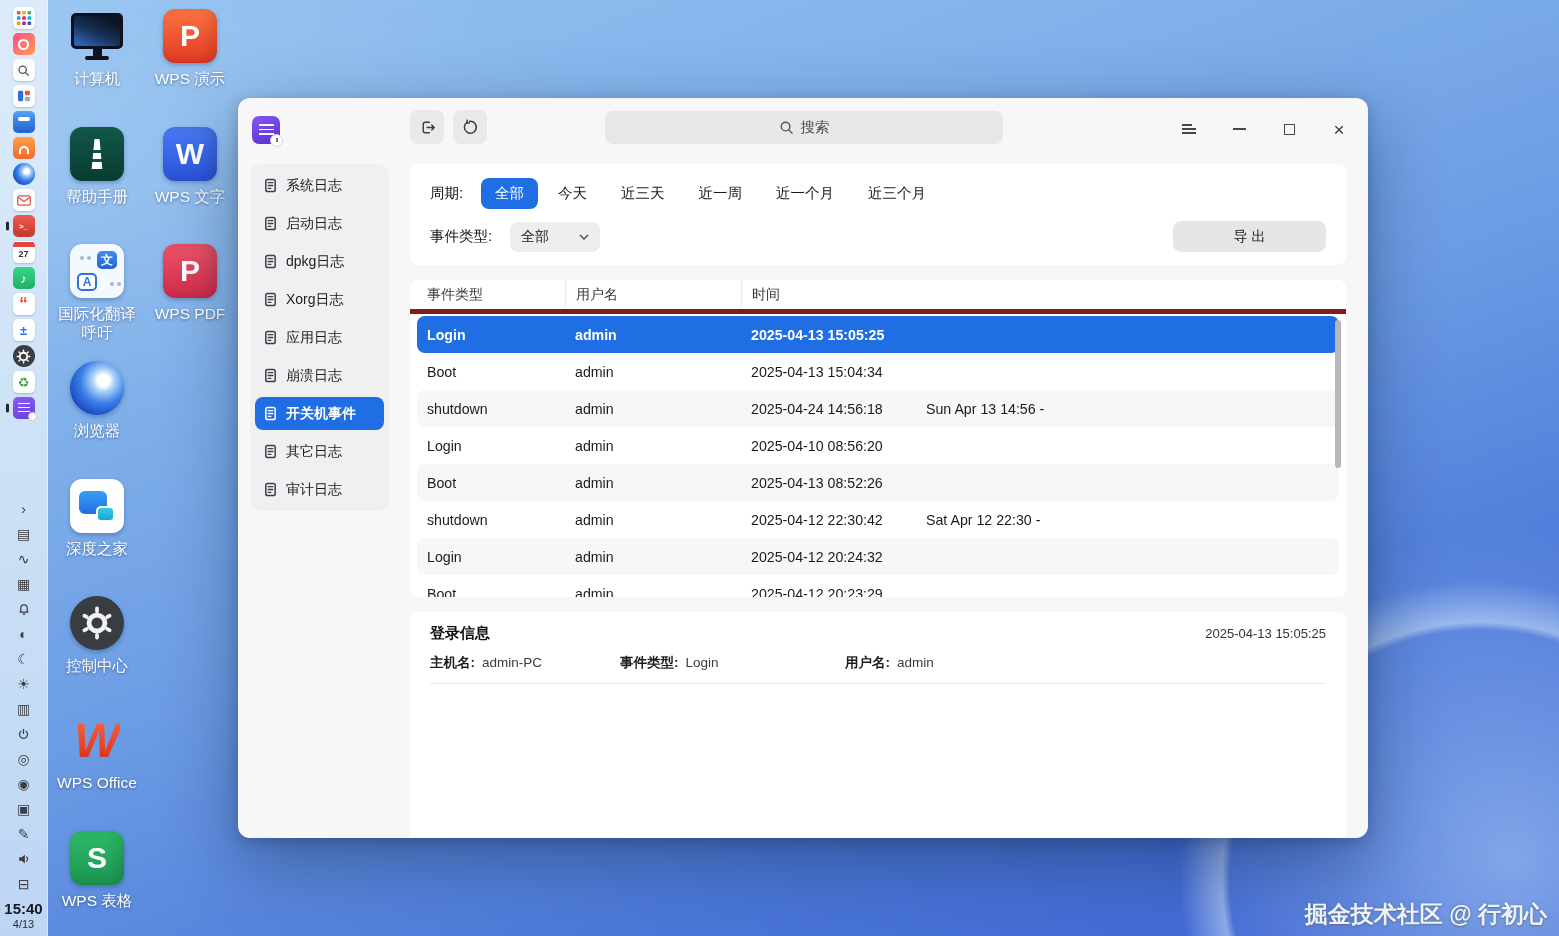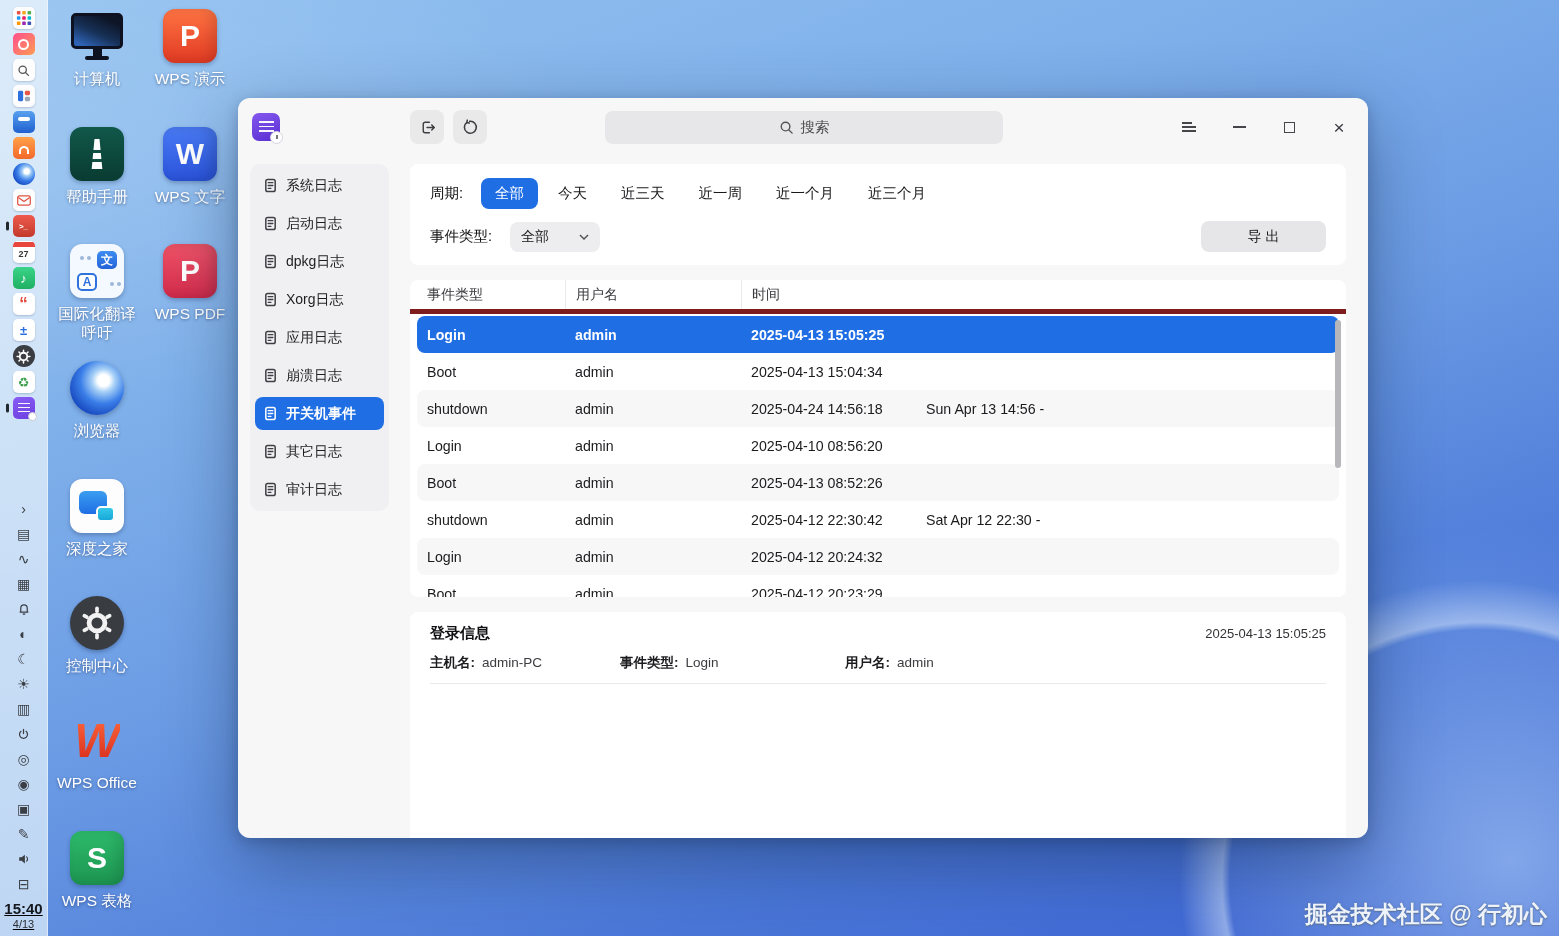--- a/index.html
+++ b/index.html
@@ -44,21 +44,21 @@
   .dk-gear { background:#3a3d42; border-radius:50%; }
   .dk-trash { background:#fff; box-shadow:0 1px 2px rgba(40,70,110,.25); color:#3d9e4c; font-size:13px; }
   .dk-logv { background:linear-gradient(160deg,#8a5cf5,#6b3fe0); }
   .dk-logv .lines { width:12px; height:11px;
      background:repeating-linear-gradient(180deg,#fff 0 1.5px, transparent 1.5px 4px); opacity:.95; }
   .dk-logv .badge { position:absolute; right:-2px; bottom:-2px; width:9px; height:9px; background:#fff; border-radius:50%;
      border:1px solid #c9c9d2; }
   .plgs { margin-top:auto; display:flex; flex-direction:column; align-items:center; gap:7px; }
   .plg { width:18px; height:18px; display:flex; align-items:center; justify-content:center;
          color:#3b3e44; font-size:14px; line-height:18px; }
-  .dock-time { margin-top:7px; padding-bottom:6px; text-align:center;text-decoration:underline; }
+  .dock-time { margin-top:7px; padding-bottom:6px; text-align:center; }
   .dock-time .t { font-size:15px; font-weight:bold; color:#14171c; }
   .dock-time .d { font-size:11px; color:#2a2e35; margin-top:1px; }
 
   
   .dicon { position:absolute; width:92px; display:flex; flex-direction:column; align-items:center; }
   .dlabel { margin-top:5px; font-size:15.5px; color:#fff; text-align:center; line-height:19px;
             text-shadow:0 1px 3px rgba(20,40,80,.55); }
   .ic { width:56px; height:56px; display:flex; align-items:center; justify-content:center; position:relative; flex:none; }
   .ic-computer .screen { width:52px; height:36px; border-radius:5px; border:3px solid #0e1220;
       background:linear-gradient(205deg,#0d1424 15%, #173158 55%, #2e62b4 90%); }
@@ -96,21 +96,21 @@
   .ic-home .bb2 { position:absolute; right:9px; bottom:11px; width:19px; height:16px; border-radius:5px;
                   background:linear-gradient(180deg,#35c8e8,#18a8d8); border:2px solid #fdfdfd; }
   .ic-cc .orb { width:54px; height:54px; border-radius:50%; background:#393c41; display:flex; align-items:center;
                 justify-content:center; box-shadow:0 2px 4px rgba(20,40,80,.35); }
   .ic-wpsoffice { font-size:48px; font-weight:800; font-style:italic;
       background:linear-gradient(180deg,#ff6a3d,#d42718); -webkit-background-clip:text; background-clip:text; color:transparent; }
 
   
   .win { position:absolute; left:238px; top:98px; width:1130px; height:740px; border-radius:12px;
          background:#f7f7f8; box-shadow:0 24px 70px rgba(15,35,70,.42), 0 4px 14px rgba(15,35,70,.25); overflow:hidden; }
-  .tbar { height:58px; display:flex; align-items:center; padding:0 14px; }
+  .tbar { height:58px; display:flex; align-items:flex-end; padding:12px 14px; }
   .appicon { width:28px; height:28px; border-radius:7px; background:linear-gradient(160deg,#8458ee,#5a2fd2);
              position:relative; display:flex; align-items:center; justify-content:center; }
   .appicon .lines { width:15px; height:13px; background:repeating-linear-gradient(180deg,rgba(255,255,255,.95) 0 1.6px, transparent 1.6px 4.6px); }
   .appicon .badge { position:absolute; right:-3px; bottom:-3px; width:13px; height:13px; border-radius:50%;
                     background:#fff; border:1px solid #d5d5dd; }
   .appicon .badge::after { content:""; position:absolute; left:5px; top:3px; width:1.5px; height:4px; background:#777; }
   .tb-group { margin-left:130px; display:flex; gap:9px; }
   .tb-btn { width:34px; height:34px; border-radius:8px; background:#e9e9ea; display:flex; align-items:center; justify-content:center; }
   .searchbox { margin-left:118px; width:398px; height:33px; border-radius:8px; background:#e7e7e9;
                display:flex; align-items:center; justify-content:center; gap:7px; color:#4c4c50; font-size:14.5px; }
@@ -136,21 +136,21 @@
 
   .main { flex:1; padding:8px 22px 0 10px; display:flex; flex-direction:column; gap:15px; overflow:hidden; }
   .fcard { background:#fff; border-radius:8px; padding:14px 20px 13px; flex:none; }
   .frow { display:flex; align-items:center; }
   .flabel { font-size:14.5px; color:#111; margin-right:18px; }
   .pill { font-size:14.5px; color:#19191c; padding:6px 14px; border-radius:8px; margin-right:6px; }
   .pill.on { background:#1f6ee4; color:#fff; }
   .frow2 { margin-top:12px; }
   .dd { width:90px; height:30px; background:#ededef; border-radius:8px; display:flex; align-items:center;
         justify-content:space-between; padding:0 11px; font-size:14px; color:#19191c; }
-  .export { margin-left:auto; width:125px; height:31px; background:#e6e6e8; border-radius:8px;
+  .export { margin-left:auto; width:153px; height:31px; background:#e6e6e8; border-radius:8px;
             display:flex; align-items:center; justify-content:center; font-size:14px; color:#1a1a1d; }
 
   .tcard { background:#fff; border-radius:8px; height:317px; position:relative; overflow:hidden; flex:none; }
   .thead { display:grid; grid-template-columns:155px 176px 175px 1fr; height:34px; align-items:stretch;
            border-bottom:5px solid #7f1d1d; }
   .th { font-size:14px; color:#3a3a3e; display:flex; align-items:center; padding-left:10px; }
   .th:first-child { padding-left:17px; }
   .th + .th { border-left:1px solid #ebebee; }
   .rows { margin:2px 7px 0; }
   .trow { display:grid; grid-template-columns:148px 176px 175px 1fr; height:37px; align-items:center;

